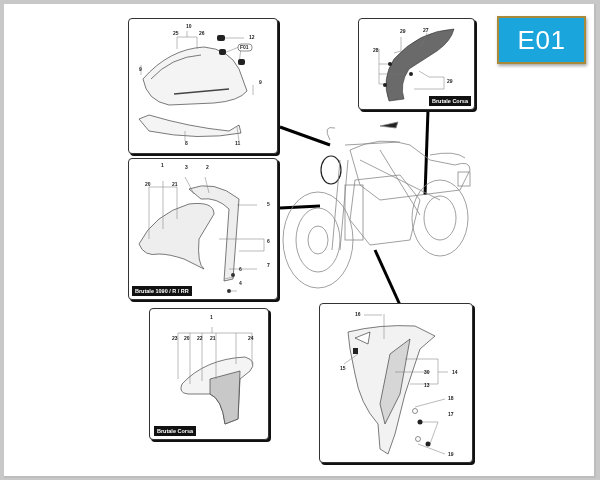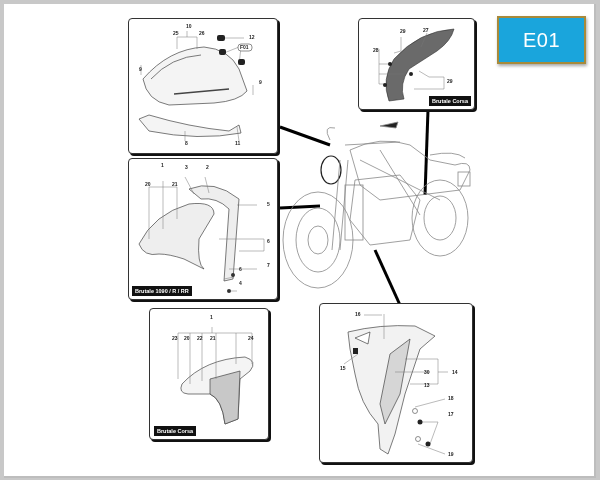--- a/index.html
+++ b/index.html
@@ -1,21 +1,21 @@
 <!DOCTYPE html>
 <html><head>
 <meta charset="utf-8">
 <style>
   html, body { margin:0; padding:0; }
   body { width:600px; height:480px; background:#c8c8c8; font-family:"Liberation Sans", sans-serif; position:relative; overflow:hidden; }
   .frame { position:absolute; left:4px; top:4px; width:590px; height:472px; background:#ffffff; border-right:2px solid #bdbdbd; border-bottom:2px solid #bdbdbd; }
   .panel { position:absolute; background:#fff; border:1.5px solid #333; border-radius:4px; box-shadow:2px 2px 0 #111; }
   .lbl { position:absolute; font-size:5px; color:#222; font-weight:bold; line-height:1; }
   .caption { position:absolute; background:#111; color:#fff; font-size:5.5px; font-weight:bold; padding:1px 3px; line-height:8px; white-space:nowrap; }
-  .badge { position:absolute; left:497px; top:16px; width:85px; height:44px; background:#1aa5dc; border:2px solid #a88a3a; box-shadow:1px 2px 3px rgba(0,0,0,0.35); color:#fff; font-size:20px; display:flex; align-items:center; justify-content:center; letter-spacing:0.5px; }
+  .badge { position:absolute; left:497px; top:16px; width:85px; height:44px; background:#1aa5dc; border:2px solid #a88a3a; box-shadow:1px 2px 3px rgba(0,0,0,0.35); color:#fff; font-size:26px; display:flex; align-items:center; justify-content:center; letter-spacing:0.5px; }
   svg { position:absolute; left:0; top:0; overflow:visible; }
 </style>
 </head>
 <body>
 
 <div class="frame"></div>
 
 <svg width="600" height="480">
   <g stroke="#000" stroke-width="3" fill="none">
     <line x1="280" y1="127" x2="330" y2="145"></line>

